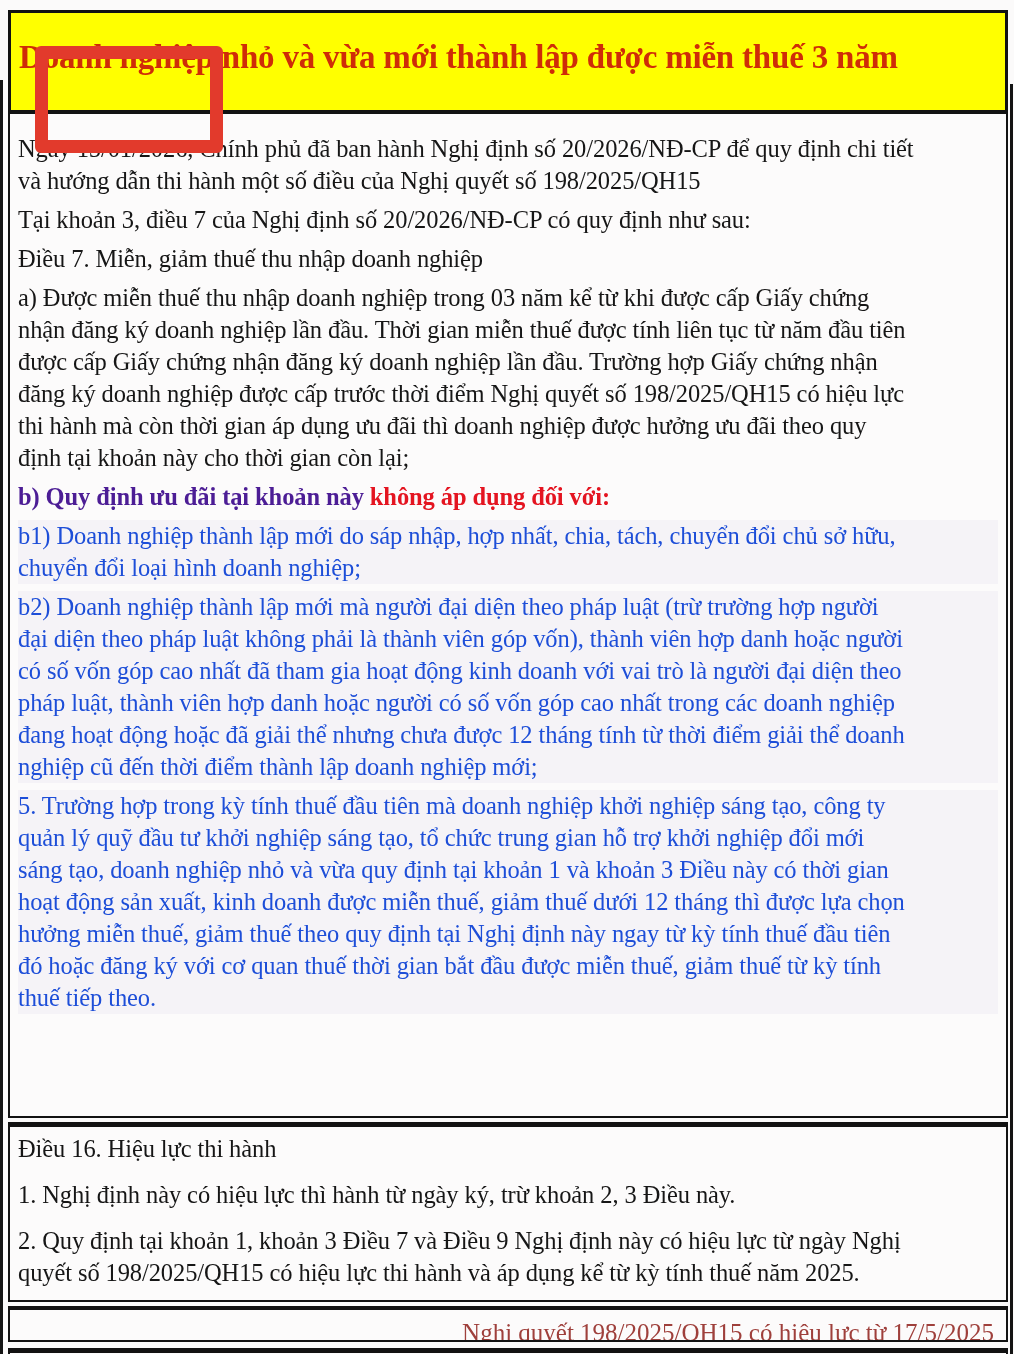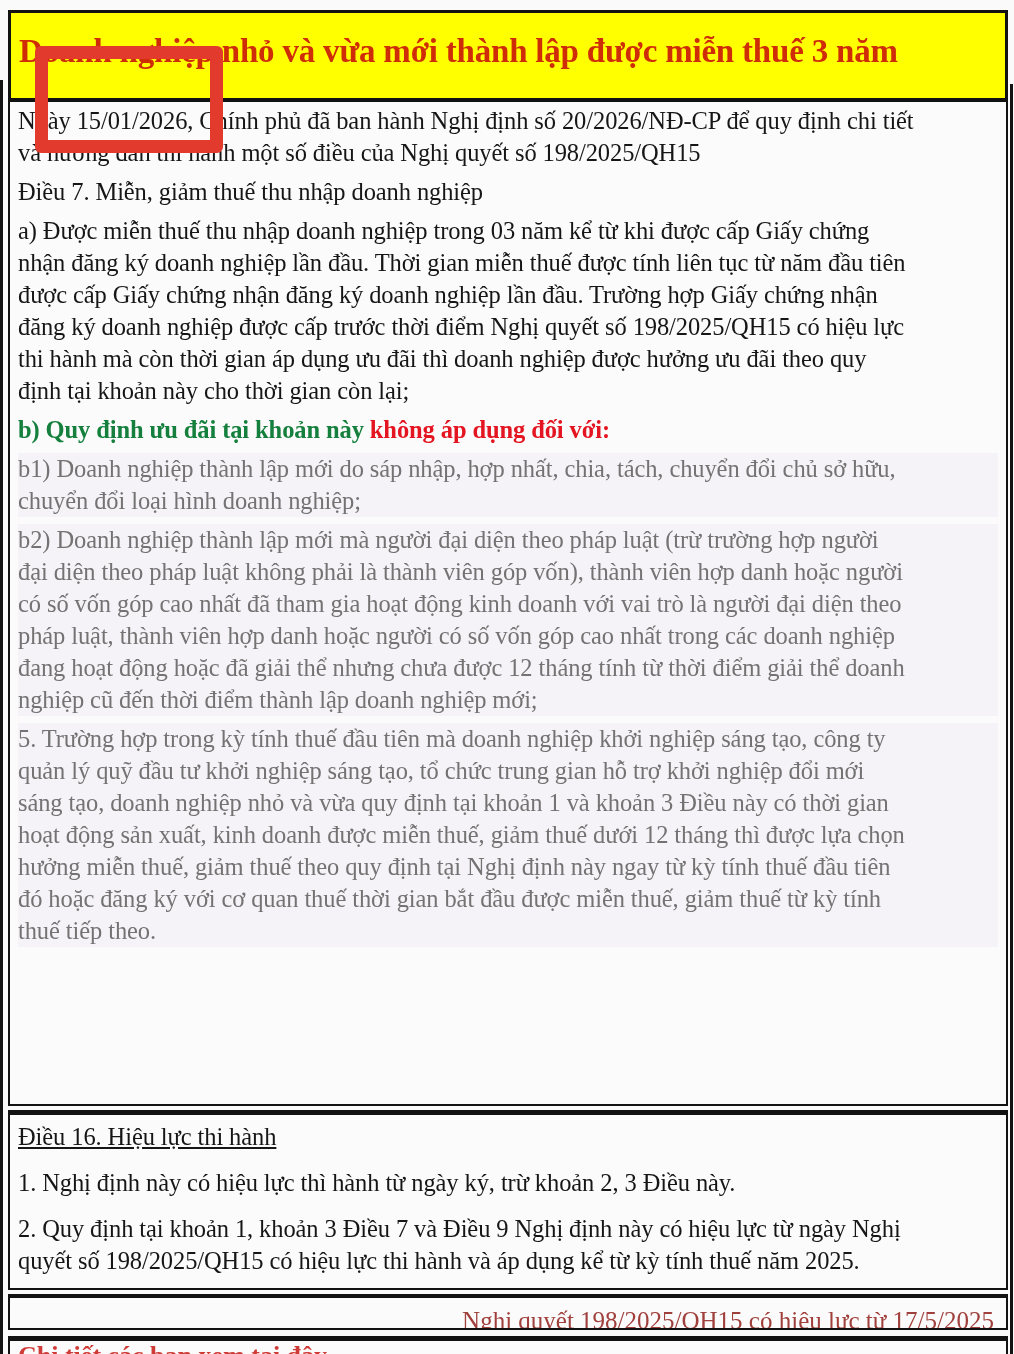--- a/index.html
+++ b/index.html
@@ -18,21 +18,21 @@
   .box {
     margin: 0 6px 0 8px;
     border: 2px solid #121212;
     box-sizing: border-box;
     background: #fcfbfb;
     overflow: hidden;
   }
 
   #banner {
     margin: 10px 6px 0 8px;
-    height: 92px;
+    height: 104px;
     border: 3px solid #121212;
     border-bottom-width: 4px;
     box-sizing: border-box;
     background: #ffff00;
     display: flex; align-items: center;
     padding: 0 6px 8px 8px;
     overflow: hidden;
   }
   #banner .title {
     font-size: 33px; font-weight: bold;
@@ -57,38 +57,38 @@
     height: 1004px;
     padding: 3px 8px 0 8px;
   }
   .para {
     margin: 7px 0 0 0;
     font-size: 24.5px;
     line-height: 32px;
     white-space: pre-line;
     letter-spacing: -0.1px;
   }
-  .para.first { margin-top: 0; }
+  .para.first { margin-top: 16px; }
   .para.bold { font-weight: normal; }
   .para.red {
-    color: #737373;
+    color: #1d4ed8;
     background: #f5f3f7;
   }
   .para.b-heading { font-weight: bold; }
-  .b-dark   { color: #15803d; }
+  .b-dark   { color: #4c1d95; }
   .b-bright { color: #e41420; }
 
   #box-art16 {
     margin-top: 4px;
     height: 180px;
     border-top-width: 5px;
     padding: 6px 8px 0 8px;
   }
   #box-art16 .para { margin-top: 14px; }
-  #box-art16 .para.first { margin-top: 0; text-decoration: underline; }
+  #box-art16 .para.first { margin-top: 0; }
 
   #box-note {
     margin-top: 4px;
     height: 36px;
     border-top-width: 4px;
     padding: 4px 12px 0 8px;
     text-align: right;
     color: #9f403c;
     font-size: 25px;
     line-height: 38px;
@@ -113,20 +113,21 @@
 
 <div id="banner">
   <span class="title">Doanh nghiệp nhỏ và vừa mới thành lập được miễn thuế 3 năm</span>
 </div>
 
 <div id="annotation-rect"></div>
 
 <div class="box" id="box-main">
   <div class="para first">Ngày 15/01/2026, Chính phủ đã ban hành Nghị định số 20/2026/NĐ-CP để quy định chi tiết
 và hướng dẫn thi hành một số điều của Nghị quyết số 198/2025/QH15</div>
+  <div class="para">Tại khoản 3, điều 7 của Nghị định số 20/2026/NĐ-CP có quy định như sau:</div>
   <div class="para bold">Điều 7. Miễn, giảm thuế thu nhập doanh nghiệp</div>
   <div class="para">a) Được miễn thuế thu nhập doanh nghiệp trong 03 năm kể từ khi được cấp Giấy chứng
 nhận đăng ký doanh nghiệp lần đầu. Thời gian miễn thuế được tính liên tục từ năm đầu tiên
 được cấp Giấy chứng nhận đăng ký doanh nghiệp lần đầu. Trường hợp Giấy chứng nhận
 đăng ký doanh nghiệp được cấp trước thời điểm Nghị quyết số 198/2025/QH15 có hiệu lực
 thi hành mà còn thời gian áp dụng ưu đãi thì doanh nghiệp được hưởng ưu đãi theo quy
 định tại khoản này cho thời gian còn lại;</div>
   <div class="para b-heading"><span class="b-dark">b) Quy định ưu đãi tại khoản này </span><span class="b-bright">không áp dụng đối với:</span></div>
   <div class="para red">b1) Doanh nghiệp thành lập mới do sáp nhập, hợp nhất, chia, tách, chuyển đổi chủ sở hữu,
 chuyển đổi loại hình doanh nghiệp;</div>

